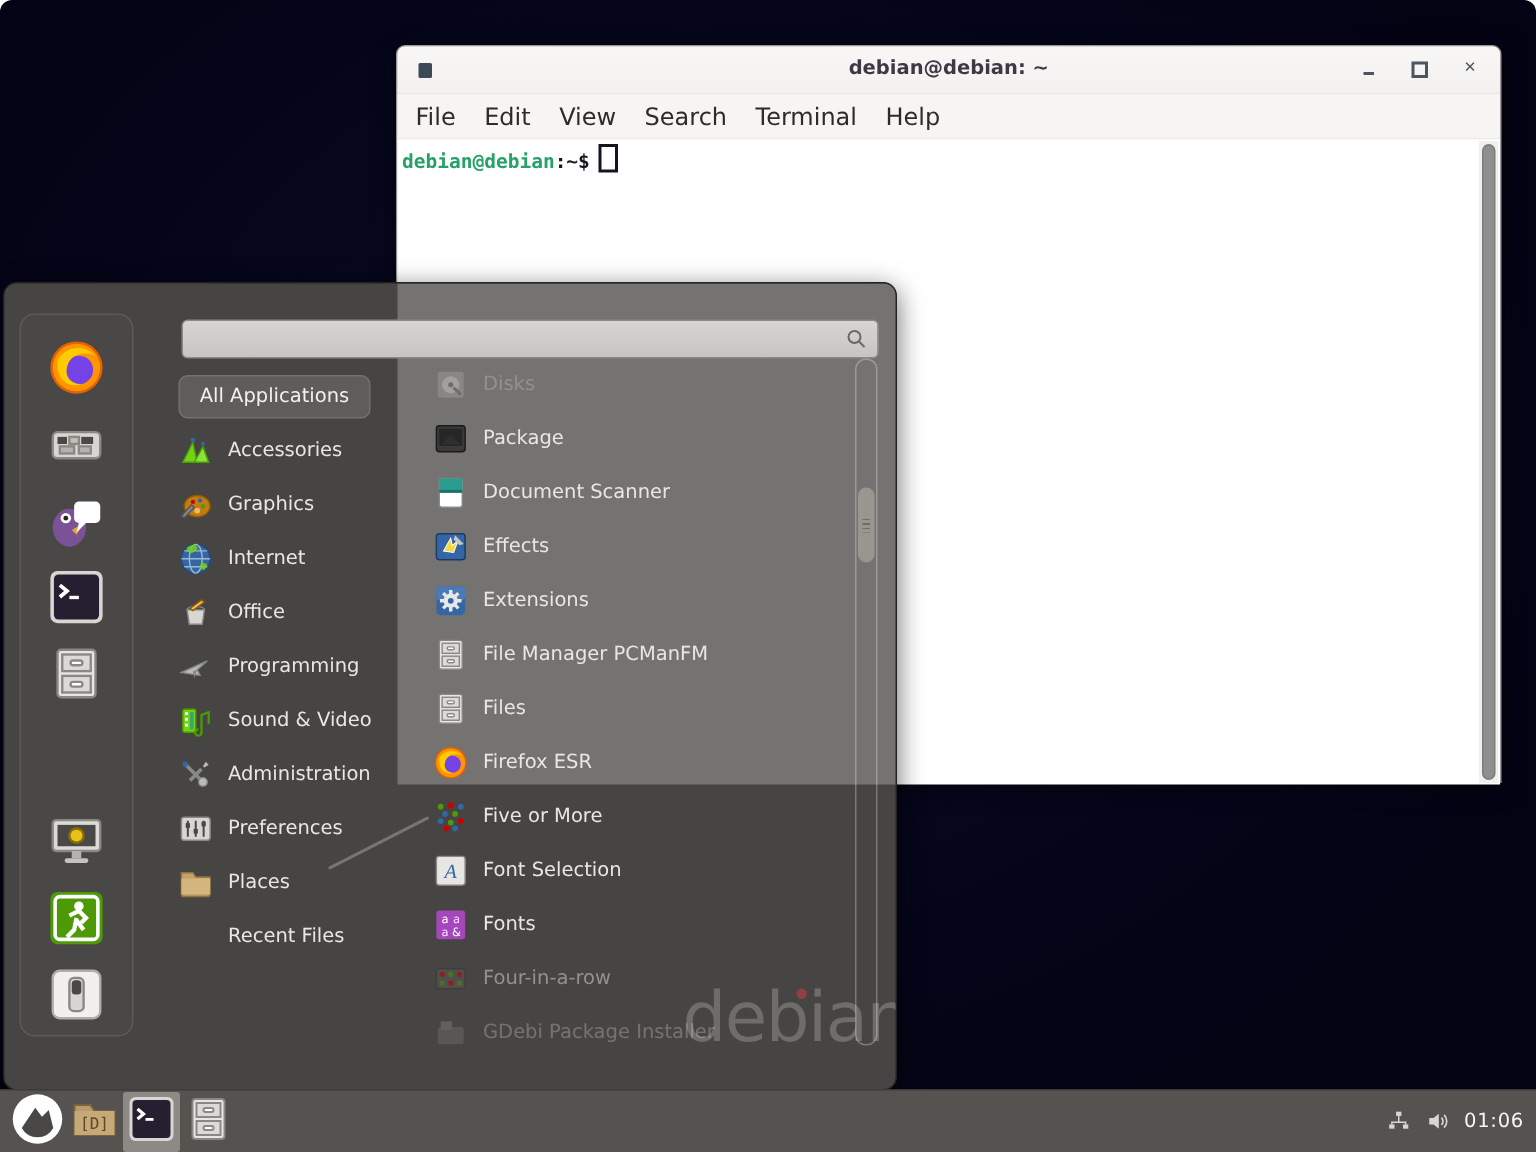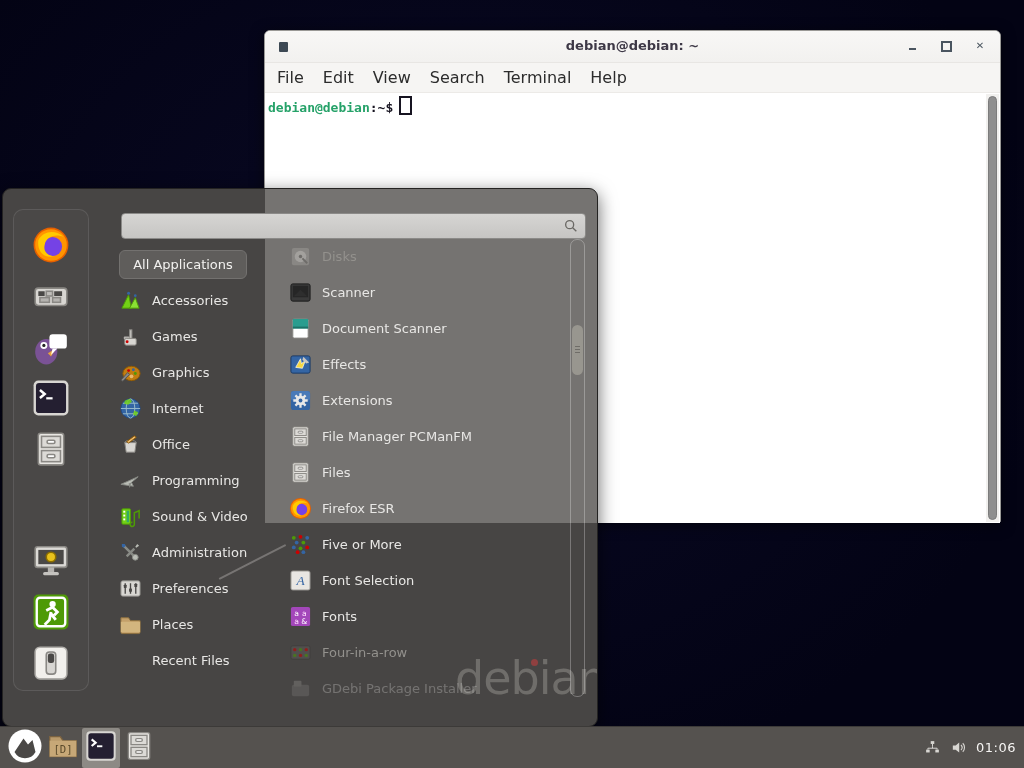--- a/index.html
+++ b/index.html
@@ -1,17 +1,17 @@
 <!DOCTYPE html>
 <html><head>
 <meta charset="utf-8">
 <style>
   html,body{margin:0;padding:0;}
   body{width:1024px;height:768px;overflow:hidden;font-family:"DejaVu Sans","Liberation Sans",sans-serif;position:relative;}
-  .desktop{position:absolute;inset:0;background:radial-gradient(ellipse at 45% 40%, #0a0a26 0%, #030314 75%);}
+  .desktop{position:absolute;inset:0;background:radial-gradient(ellipse at 45% 40%, #0a0a26 0%, #030314 75%);border-radius:8px;}
 
   
   .terminal-window{position:absolute;left:264px;top:30px;width:737px;height:492px;background:#ffffff;border:1px solid #9a9996;border-radius:6px 6px 0 0;box-shadow:0 3px 14px rgba(0,0,0,.55);box-sizing:border-box;}
   .titlebar{position:relative;height:31px;background:linear-gradient(#f8f7f6,#f2f1ef);border-radius:5px 5px 0 0;border-bottom:1px solid #e8e6e3;}
   .tb-icon{position:absolute;left:14px;top:11px;width:9px;height:10px;background:#3d4954;border-radius:1px;}
   .tb-title{position:absolute;left:0;right:0;top:7px;text-align:center;font-size:13px;font-weight:bold;color:#3d3846;}
   .tb-btns{position:absolute;right:10px;top:5px;display:flex;gap:14px;}
   .wbtn{width:20px;height:20px;display:flex;align-items:center;justify-content:center;cursor:default;}
   .glyph-min{width:7px;height:2px;background:#4a5560;display:block;margin-top:6px;}
   .glyph-max{width:7px;height:7px;border:2px solid #4a5560;display:block;}
@@ -172,29 +172,20 @@
           <span class="ico"><svg viewBox="0 0 24 24">
               <path d="M3 20 L10 6 L13 20 Z" fill="#73d216" stroke="#4e9a06"></path>
               <path d="M11 20 L17 9 L21 20 Z" fill="#8ae234" stroke="#4e9a06"></path>
               <circle cx="10" cy="4.5" r="1.6" fill="#3465a4"></circle>
               <circle cx="17" cy="7" r="1.4" fill="#3465a4"></circle>
             </svg></span>
           <span class="lbl">Accessories</span>
         </div>
         <div class="row">
           <span class="ico"><svg viewBox="0 0 24 24">
-              <rect x="11" y="5" width="2.5" height="10" fill="#c0beba" stroke="#8a8884"></rect>
-              <rect x="5" y="12" width="6" height="3" rx="1" fill="#b5b3af"></rect>
-              <rect x="6" y="14" width="12" height="7" rx="1.5" fill="#d8d6d2" stroke="#8a8884"></rect>
-              <circle cx="8.5" cy="17.5" r="1.5" fill="#cc0000"></circle>
-            </svg></span>
-          <span class="lbl">Games</span>
-        </div>
-        <div class="row">
-          <span class="ico"><svg viewBox="0 0 24 24">
               <ellipse cx="13" cy="13" rx="9" ry="7.5" fill="#c17d11" stroke="#8f5902"></ellipse>
               <circle cx="10" cy="10" r="1.5" fill="#cc0000"></circle>
               <circle cx="15" cy="9" r="1.5" fill="#3465a4"></circle>
               <circle cx="17" cy="13" r="1.5" fill="#4e9a06"></circle>
               <circle cx="13" cy="16" r="2" fill="#e9b96e"></circle>
               <path d="M2 20 L9 12 l2 2 -7 7 Z" fill="#8a8884" stroke="#555555"></path>
             </svg></span>
           <span class="lbl">Graphics</span>
         </div>
         <div class="row">
@@ -273,21 +264,21 @@
               <path d="M14 14 l5 5" stroke="#6a6864" stroke-width="2"></path>
             </svg></span>
           <span class="lbl">Disks</span>
         </div>
         <div class="row">
           <span class="ico"><svg viewBox="0 0 24 24">
               <rect x="2" y="3" width="20" height="18" rx="2" fill="#3a3a3a" stroke="#1a1a1a"></rect>
               <rect x="4" y="5" width="16" height="12" fill="#262626"></rect>
               <path d="M5 16 L12 9 L19 16" fill="#2e2e2e"></path>
             </svg></span>
-          <span class="lbl">Scanner</span>
+          <span class="lbl">Package</span>
         </div>
         <div class="row">
           <span class="ico"><svg viewBox="0 0 24 24">
               <rect x="4" y="2" width="16" height="20" rx="1.5" fill="#fff" stroke="#8a8884"></rect>
               <rect x="4" y="2" width="16" height="10" fill="#2a9d8f"></rect>
               <rect x="4" y="10" width="16" height="2" fill="#1d7268"></rect>
             </svg></span>
           <span class="lbl">Document Scanner</span>
         </div>
         <div class="row">

